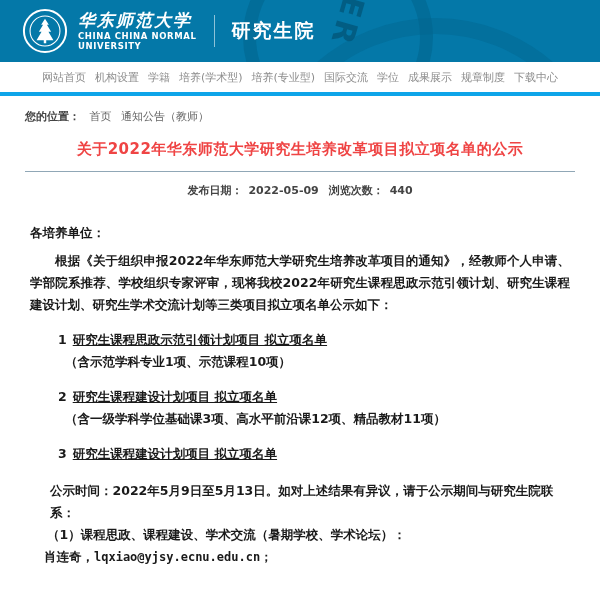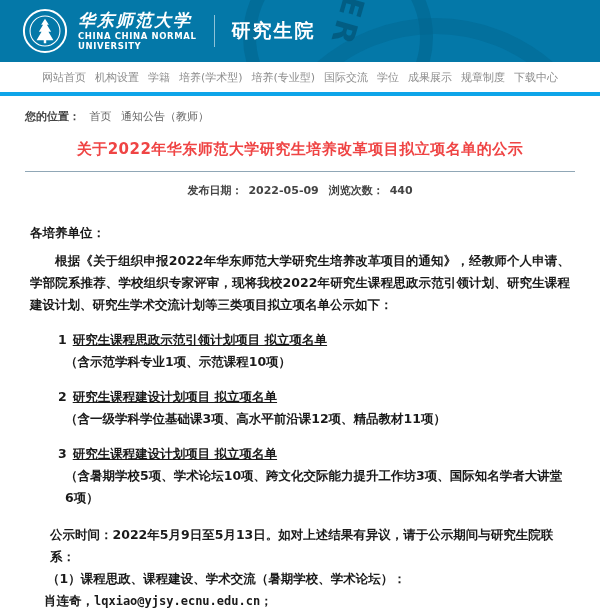--- a/index.html
+++ b/index.html
@@ -137,21 +137,20 @@
       <div class="item-heading">
         <span class="item-num">2</span><span class="h-text">研究生课程建设计划项目 拟立项名单</span>
       </div>
       <div class="item-detail">（含一级学科学位基础课3项、高水平前沿课12项、精品教材11项）</div>
     </div>
 
     <div class="item">
       <div class="item-heading">
         <span class="item-num">3</span><span class="h-text">研究生课程建设计划项目 拟立项名单</span>
       </div>
-      <div class="item-detail">（含暑期学校5项、学术论坛10项、跨文化交际能力提升工作坊3项、国际知名学者大讲堂6项）</div>
     </div>
 
     <p class="notice">公示时间：2022年5月9日至5月13日。如对上述结果有异议，请于公示期间与研究生院联系：</p>
 
     <p class="contact-label">（1）课程思政、课程建设、学术交流（暑期学校、学术论坛）：</p>
     <p class="contact-line">
       <span>肖连奇，</span><span class="email">lqxiao@yjsy.ecnu.edu.cn；</span>
     </p>
 
   </div>

